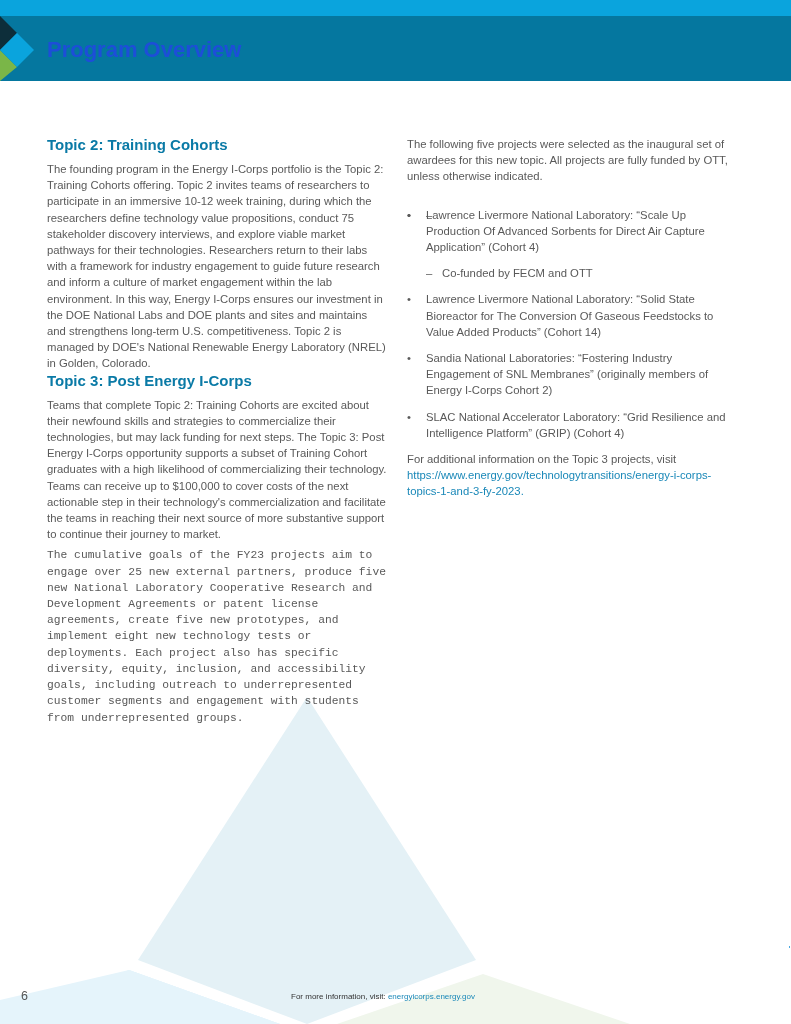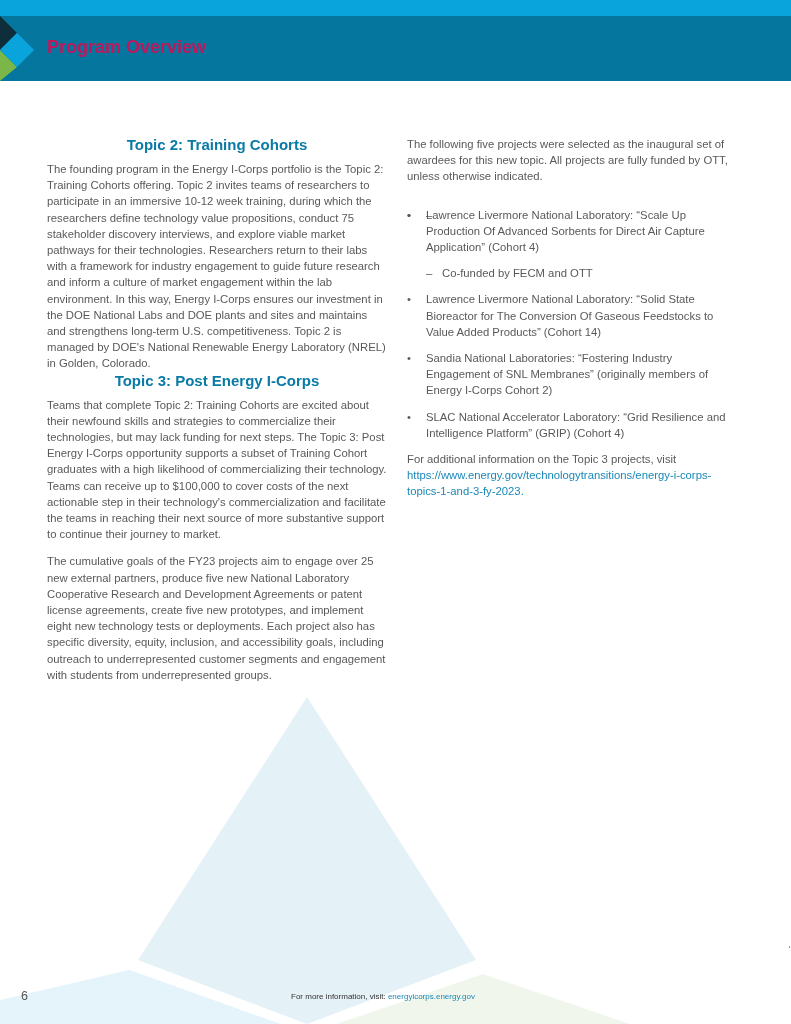--- a/index.html
+++ b/index.html
@@ -2,32 +2,32 @@
 <html><head>
 <meta charset="utf-8">
 <style>
   * { margin: 0; padding: 0; box-sizing: border-box; }
   html, body { width: 791px; height: 1024px; overflow: hidden; background: #ffffff; }
   body { position: relative; font-family: "Liberation Sans", sans-serif; color: #555555; }
 
   .top-strip { position: absolute; left: 0; top: 0; width: 791px; height: 16px; background: #0aa4dd; }
   .banner { position: absolute; left: 0; top: 16px; width: 791px; height: 65px; background: #05779f; }
   .banner-emblem { position: absolute; left: 0; top: 16px; width: 40px; height: 65px; }
-  .banner-title { position: absolute; left: 47px; top: 37px; font-size: 18px; font-weight: bold; color: #be185d; letter-spacing: 0px; }
+  .banner-title { position: absolute; left: 47px; top: 37px; font-size: 22px; font-weight: bold; color: #1d4ed8; letter-spacing: 0px; }
 
   .bg-shapes { position: absolute; left: 0; top: 680px; width: 791px; height: 344px; }
 
   .col { position: absolute; top: 136px; font-size: 11.3px; line-height: 16.2px; color: #595959; }
   .col-left { left: 47px; width: 340px; }
   .col-right { left: 407px; width: 330px; }
 
-  h2 { font-size: 15px; font-weight: bold; color: #0a7aa6; line-height: 18px; margin-bottom: 7px; text-align: center; }
+  h2 { font-size: 15px; font-weight: bold; color: #0a7aa6; line-height: 18px; margin-bottom: 7px; }
   .sec2 { }
   p { margin: 0; }
-  .p-gap { margin-top: 11px; }
+  .p-gap { margin-top: 5px; font-family: Liberation Mono, monospace; }
 
   ul.bullets { list-style: none; margin-top: 22px; }
   ul.bullets li { position: relative; padding-left: 19px; margin-bottom: 10px; }
   ul.bullets li .dot { position: absolute; left: 0; top: 0; }
   .sub { position: relative; padding-left: 35px; margin-bottom: 10px; }
   .sub .dash { position: absolute; left: 19px; top: 0; }
   a.link { color: #1a88b8; text-decoration: none; text-align: right; }
 
   .footer-num { position: absolute; left: 21px; top: 989px; font-size: 12.5px; color: #555555; }
   .footer-text { position: absolute; left: 291px; top: 992px; font-size: 8px; color: #333333; }

